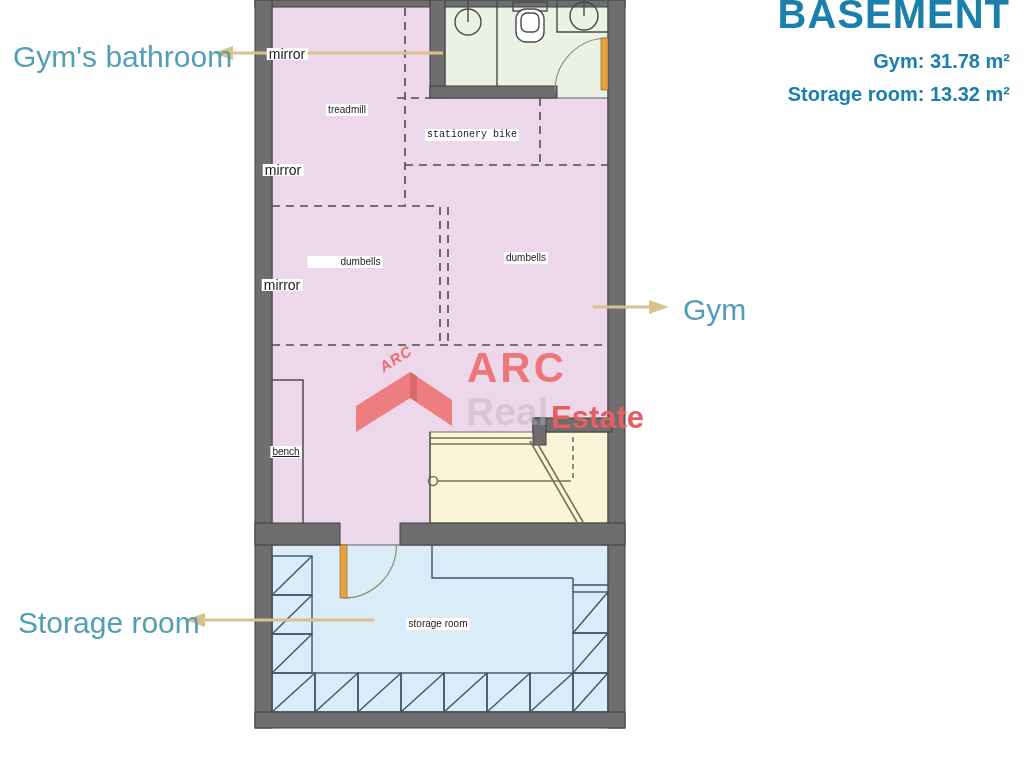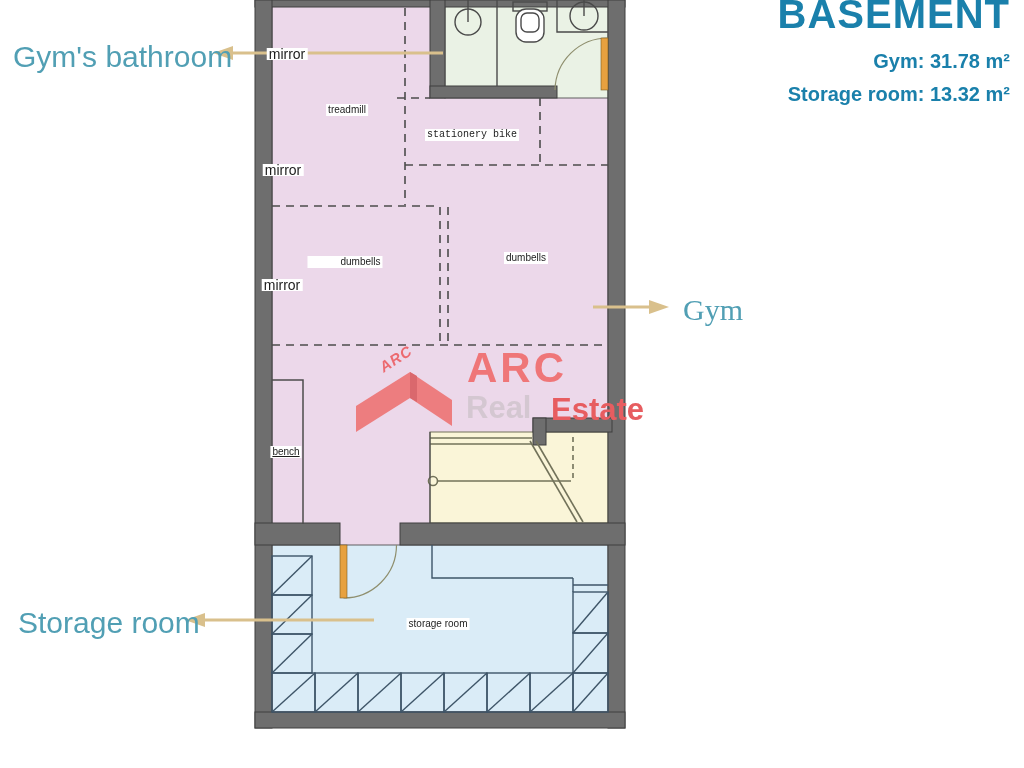--- a/index.html
+++ b/index.html
@@ -33,24 +33,24 @@
   
   .wm{position:absolute;z-index:5;white-space:nowrap;}
   .wm-badge{
     left:378px;top:350px;transform:rotate(-33deg);
     color:#ec6a70;font-size:15px;font-weight:700;font-style:italic;letter-spacing:1px;
   }
   .wm-brand{
     left:467px;top:344px;color:#ef7678;font-size:42px;font-weight:800;letter-spacing:3px;
   }
   .wm-real{
-    left:466px;top:390px;color:#b9b4b4;opacity:.45;font-size:31px;font-weight:700;
+    left:466px;top:390px;color:#b9b4b4;opacity:.45;font-size:39px;font-weight:700;
   }
   .wm-estate{
-    left:551px;top:392px;color:#e75d60;font-size:31px;font-weight:800;
+    left:551px;top:400px;color:#e75d60;font-size:31px;font-weight:800;
   }
 </style>
 </head>
 <body>
 
 <div class="stage">
 
   <svg width="1024" height="768" viewBox="0 0 1024 768">
 
     <g>
@@ -198,21 +198,21 @@
   <div class="chip" style="left:347px;top:110px;">treadmill</div>
   <div class="chip" style="left:472px;top:135px;font-family:Liberation Mono, monospace;">stationery bike</div>
   <div class="chip small" style="left:283px;top:170px;">mirror</div>
   <div class="chip" style="left:345px;top:262px;padding-left:33px;">dumbells</div>
   <div class="chip" style="left:526px;top:258px;">dumbells</div>
   <div class="chip small" style="left:282px;top:285px;">mirror</div>
   <div class="chip" style="left:286px;top:452px;text-decoration:underline;">bench</div>
   <div class="chip" style="left:438px;top:624px;">storage room</div>
 
   <div class="callout" style="left:13px;top:40px;">Gym's bathroom</div>
-  <div class="callout" style="left:683px;top:293px;font-family:Liberation Serif, serif;">Gym</div>
+  <div class="callout" style="left:683px;top:293px;">Gym</div>
   <div class="callout" style="left:18px;top:606px;">Storage room</div>
 
   <div class="title-block">
     <div class="big-title">BASEMENT</div>
     <div class="area-lines">
       <div>Gym: 31.78 m²</div>
       <div>Storage room: 13.32 m²</div>
     </div>
   </div>
 

